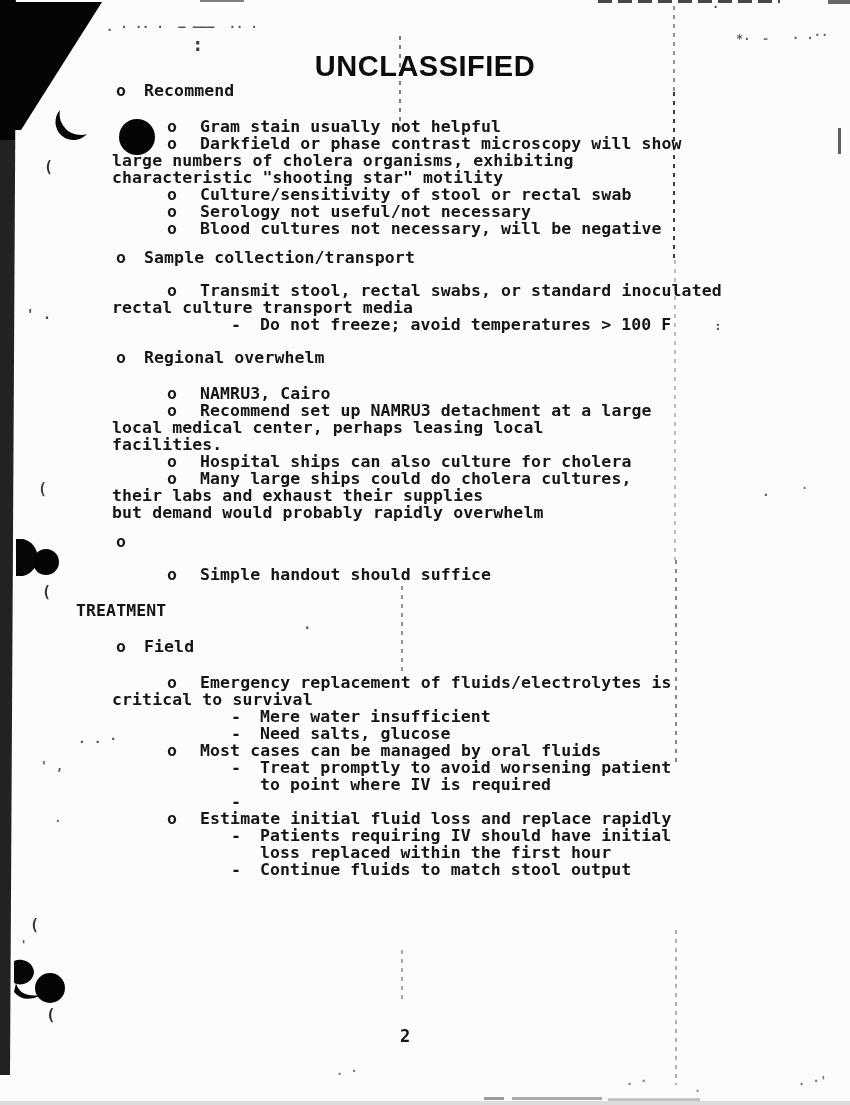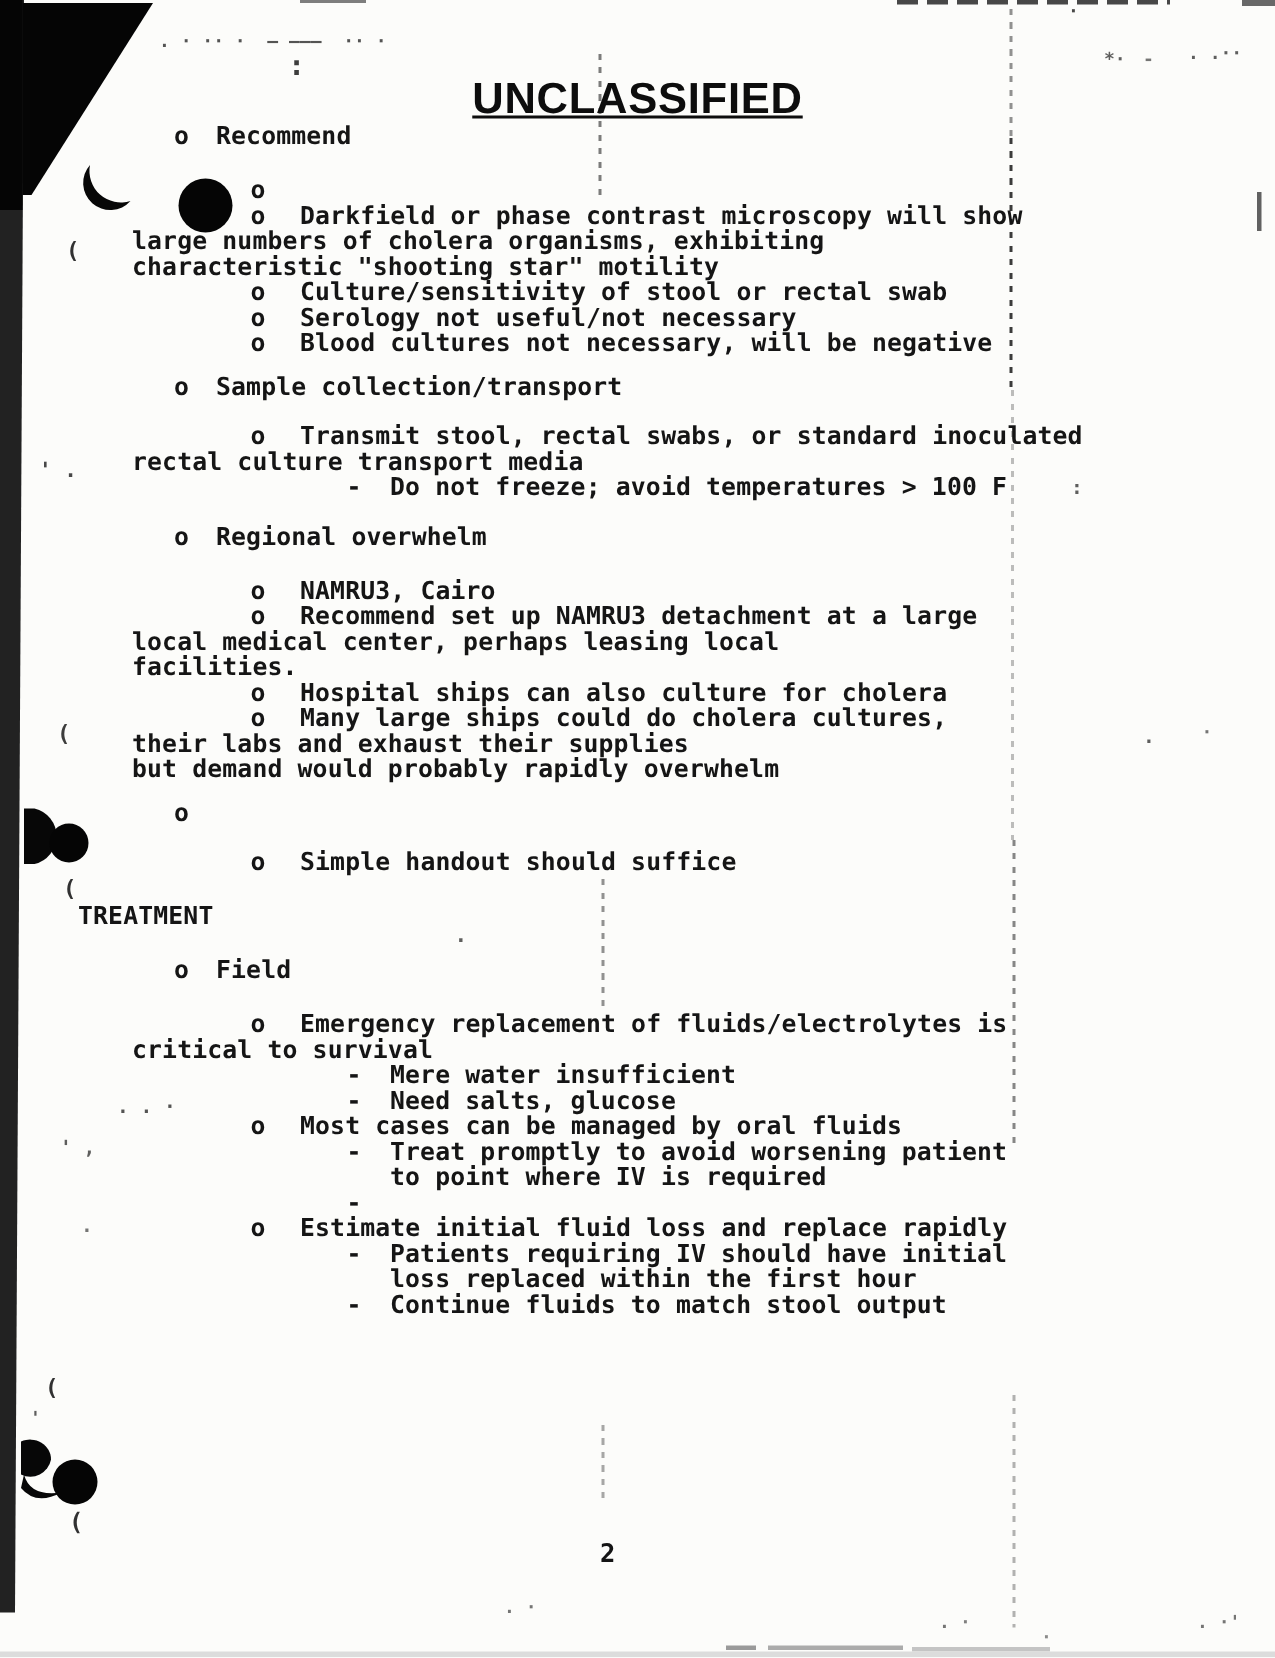--- a/index.html
+++ b/index.html
@@ -10,34 +10,34 @@
     color:#161616;
   }
   
   .doc-body { position:absolute; left:0; top:0; right:0; padding-top:82px; }
   .line {
     position:relative; height:17px; line-height:17px;
     font-size:16.5px; font-weight:700; letter-spacing:0.1px;
     white-space:pre; color:#151515;
   }
   .line .marker { position:absolute; top:0; }
-  .h0 { padding-left:52px; }
+  .h0 { padding-left:76px; }
   .b1 { padding-left:144px; } .b1 .marker { left:116px; }
   .b2 { padding-left:200px; } .b2 .marker { left:167px; }
-  .c2 { padding-left:88px; }
+  .c2 { padding-left:112px; }
   .d3 { padding-left:260px; } .d3 .marker { left:231px; }
   .c3 { padding-left:260px; }
   .gap-sm { margin-top:12px; }
   .gap-md { margin-top:16px; }
   .gap-lg { margin-top:19px; }
   
   .classification {
     position:absolute; top:50px; left:0; width:100%;
     text-align:center; font-family:"Liberation Sans", sans-serif;
-    font-weight:700; font-size:29px; letter-spacing:0.5px; color:#0d0d0d;text-decoration:underline;
+    font-weight:700; font-size:29px; letter-spacing:0.5px; color:#0d0d0d;
   }
   .page-number {
     position:absolute; left:400px; top:1026px;
     font-size:17px; font-weight:700; color:#141414;
   }
   
   .art-layer { position:absolute; left:0; top:0; pointer-events:none; }
   .fold {
     position:absolute; width:2px;
     background:repeating-linear-gradient(180deg, rgba(15,15,15,0.9) 0 4px, transparent 4px 9px);
@@ -96,21 +96,21 @@
   <div class="right-tick"></div>
   <div class="bot-dash bd-1"></div>
   <div class="bot-dash bd-2"></div>
   <div class="bot-dash bd-3"></div>
   <div class="bot-band"></div>
 
   <div class="classification">UNCLASSIFIED</div>
 
   <div class="doc-body" id="doc-lines">
       <div class="line b1"><span class="marker">o</span><span>Recommend</span></div>
-      <div class="line b2 gap-lg"><span class="marker">o</span></div>
+      <div class="line b2 gap-lg"><span class="marker">o</span><span>Gram stain usually not helpful</span></div>
       <div class="line b2"><span class="marker">o</span><span>Darkfield or phase contrast microscopy will show</span></div>
       <div class="line c2"><span>large numbers of cholera organisms, exhibiting</span></div>
       <div class="line c2"><span>characteristic "shooting star" motility</span></div>
       <div class="line b2"><span class="marker">o</span><span>Culture/sensitivity of stool or rectal swab</span></div>
       <div class="line b2"><span class="marker">o</span><span>Serology not useful/not necessary</span></div>
       <div class="line b2"><span class="marker">o</span><span>Blood cultures not necessary, will be negative</span></div>
       <div class="line b1 gap-sm"><span class="marker">o</span><span>Sample collection/transport</span></div>
       <div class="line b2 gap-md"><span class="marker">o</span><span>Transmit stool, rectal swabs, or standard inoculated</span></div>
       <div class="line c2"><span>rectal culture transport media</span></div>
       <div class="line d3"><span class="marker">-</span><span>Do not freeze; avoid temperatures &gt; 100 F</span></div>

